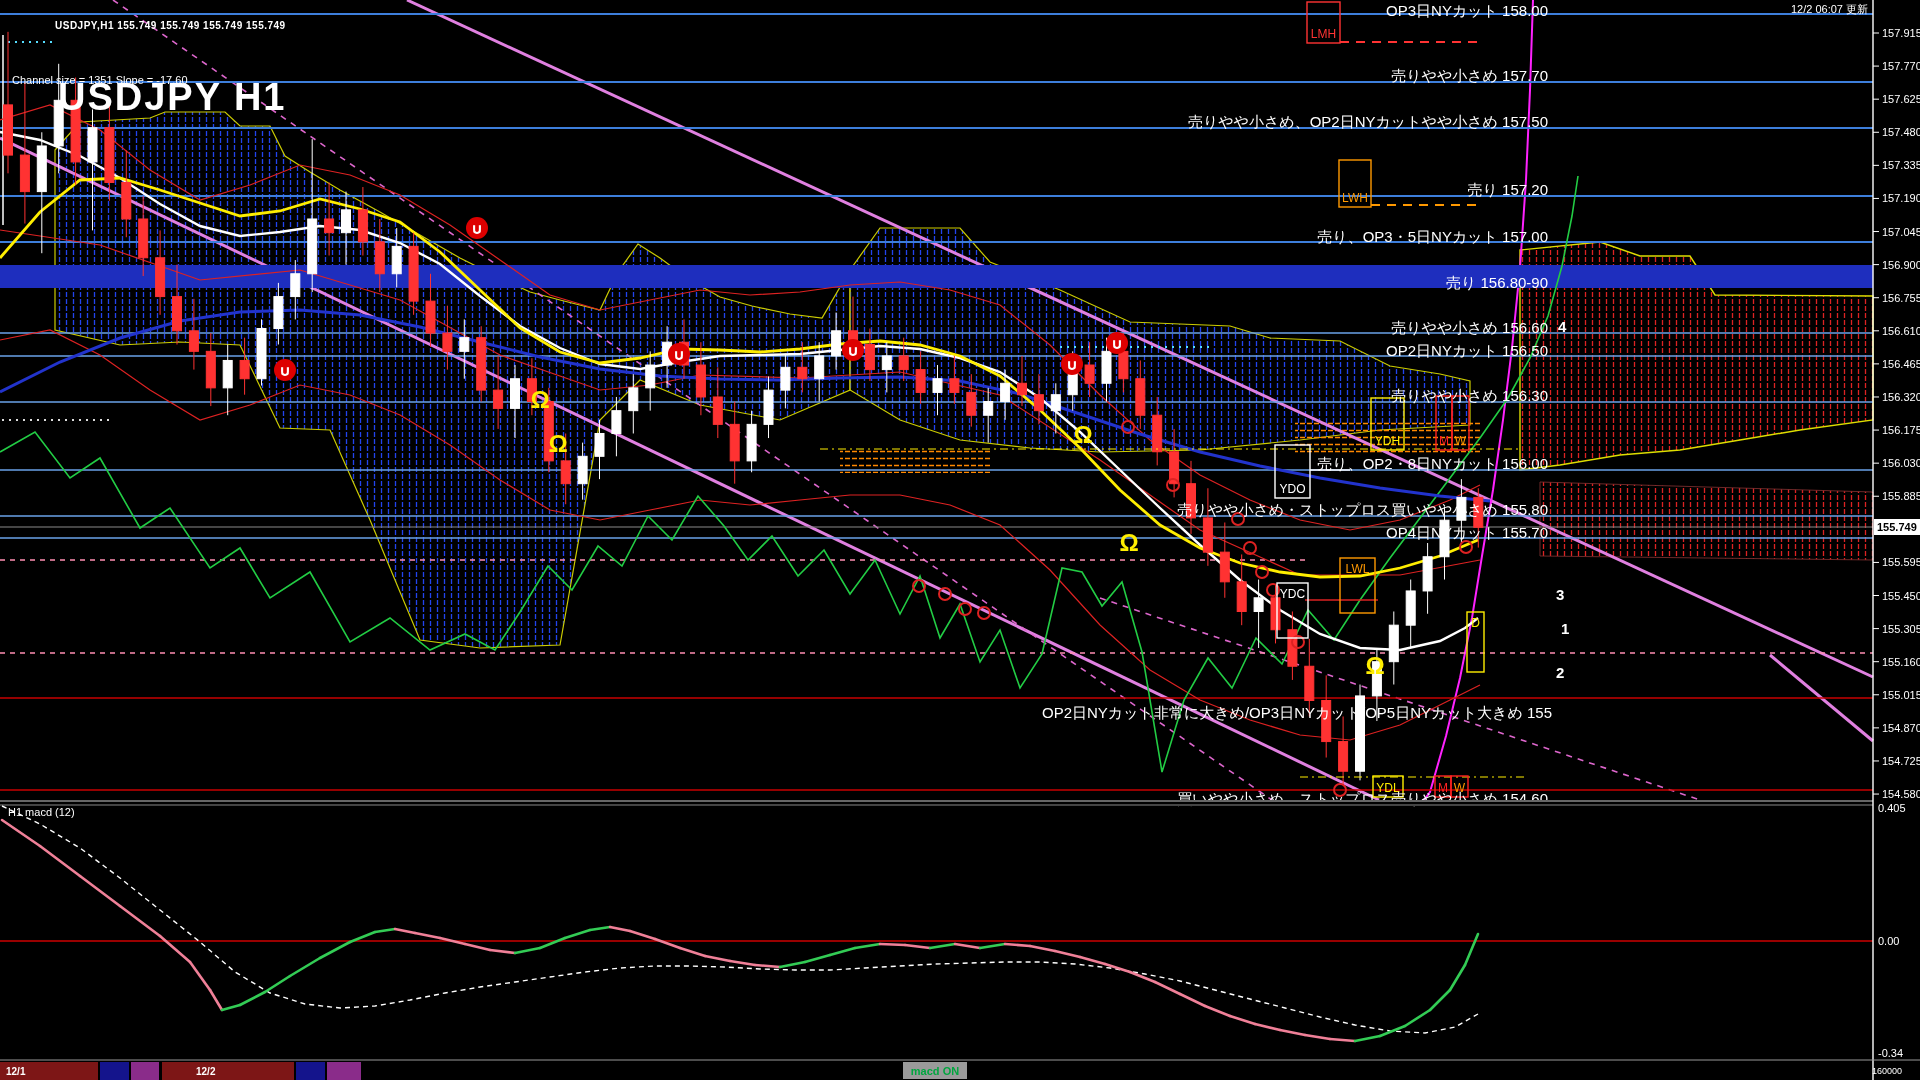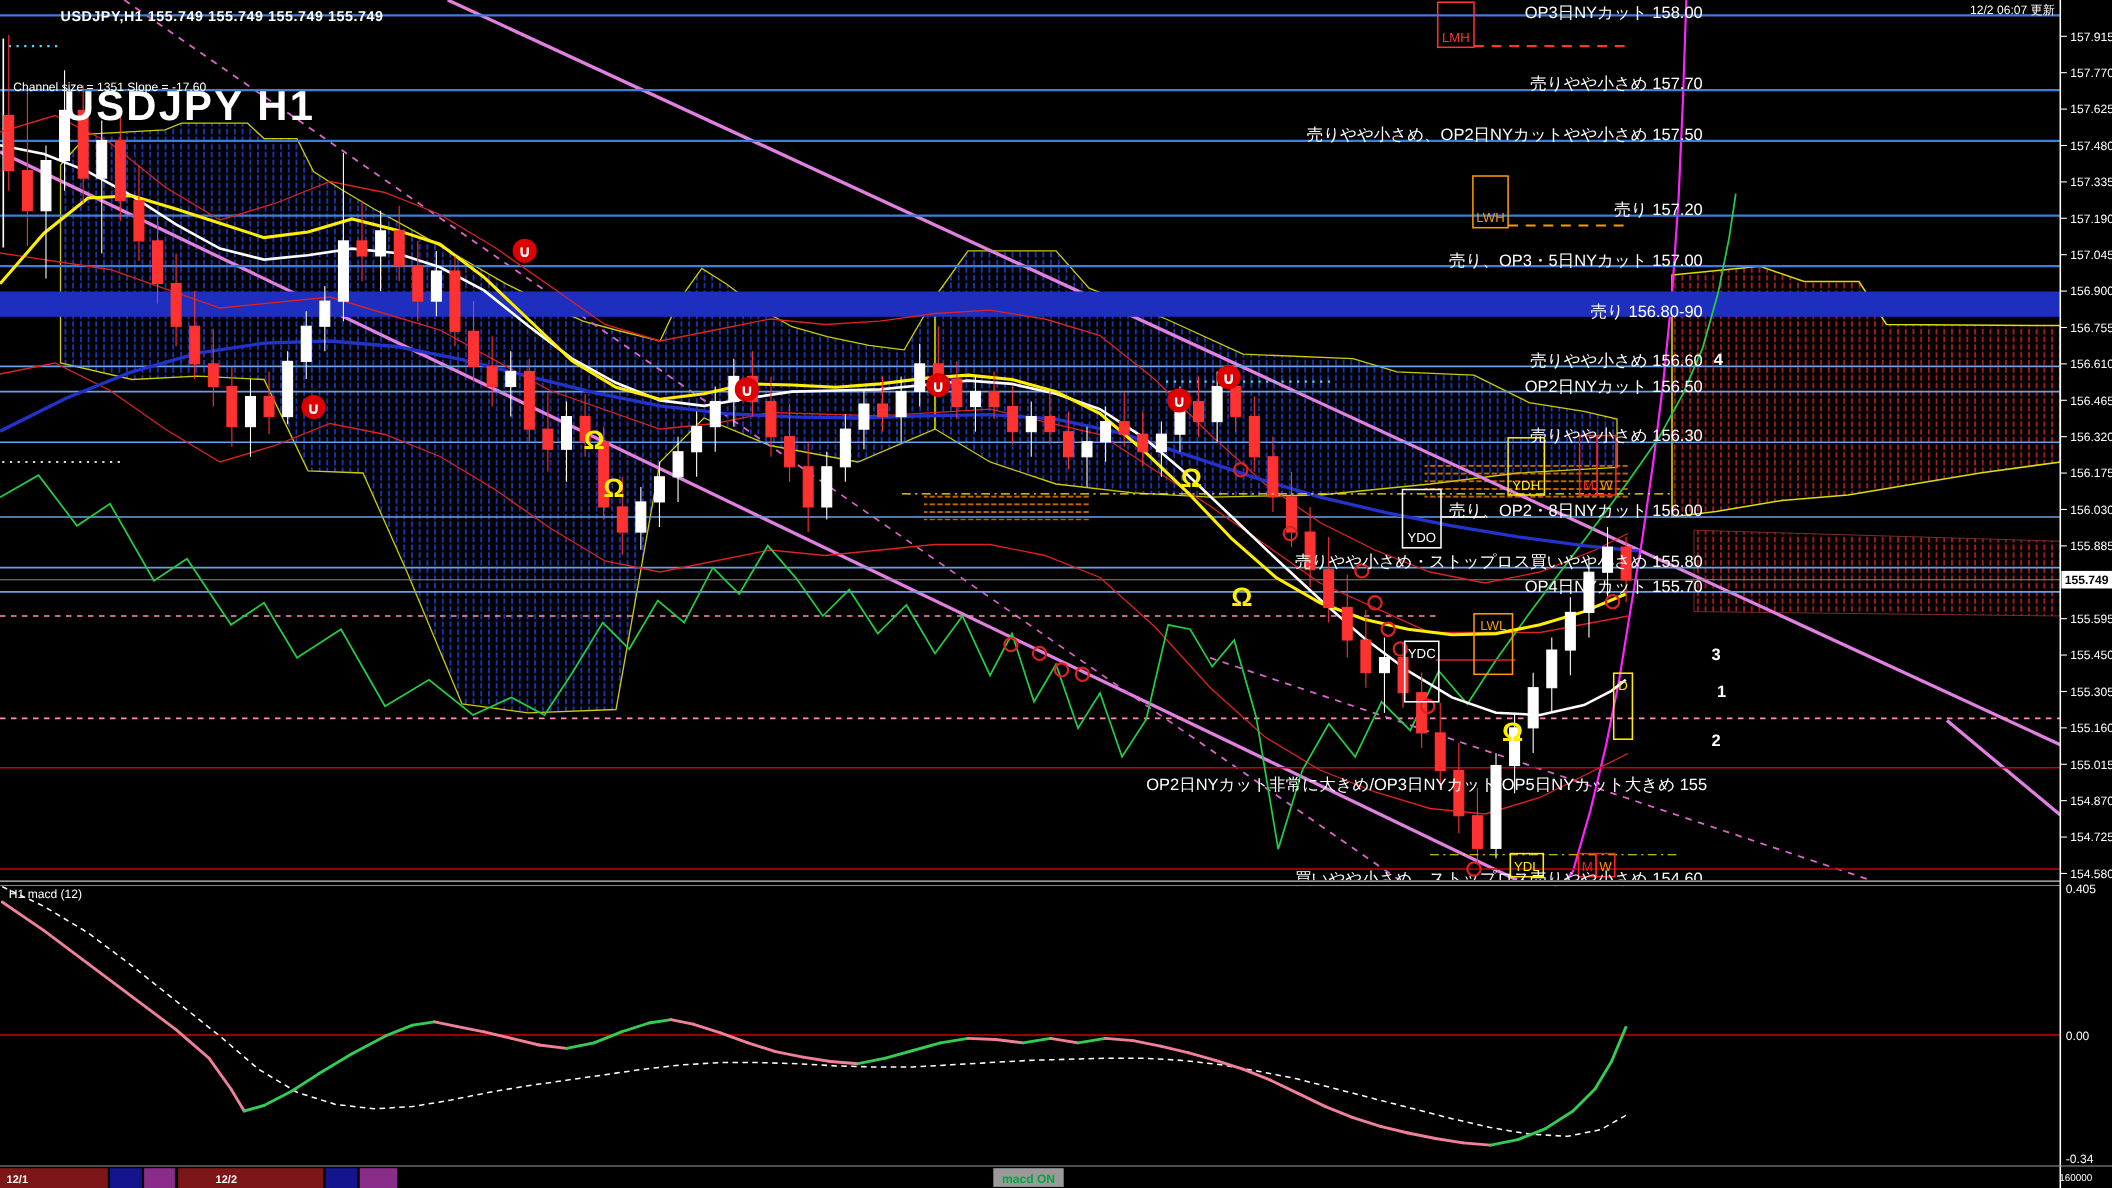--- a/index.html
+++ b/index.html
@@ -1,20 +1,20 @@
 <!DOCTYPE html>
 <html><head>
 <meta charset="utf-8">
 <style>
   html,body{margin:0;padding:0;background:#000;}
   #win{position:relative;width:1920px;height:1080px;background:#000;overflow:hidden;
        font-family:"Liberation Sans","DejaVu Sans",sans-serif;}
   svg{position:absolute;left:0;top:0;}
   .ovl{position:absolute;color:#fff;white-space:nowrap;}
-  #symline{left:55px;top:7px;font-size:13px;font-weight:bold;letter-spacing:.5px;}
+  #symline{left:55px;top:20px;font-size:10px;font-weight:bold;letter-spacing:.5px;}
   #chaninfo{left:12px;top:74px;font-size:11px;text-align:center;}
   #watermark{left:58px;top:76px;font-size:38px;font-weight:600;letter-spacing:2px;}
   #updtime{right:52px;top:2px;font-size:11px;}
 </style>
 </head>
 <body>
 
 <div id="win">
   <svg id="cv" width="1920" height="1080" viewBox="0 0 1920 1080">
       <defs>

